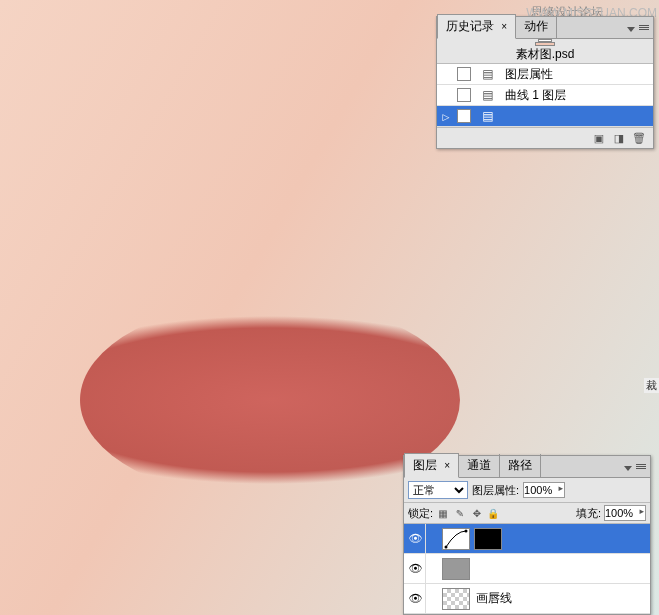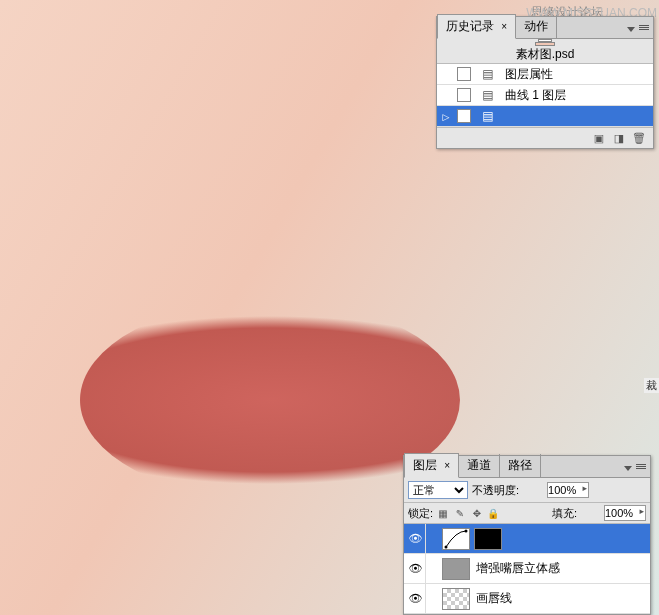--- a/index.html
+++ b/index.html
@@ -178,21 +178,20 @@
       font-size: 11px;
     }
     .opacity-input {
       width: 42px;
       height: 16px;
       font-size: 11px;
       border: 1px solid #999;
       text-align: right;
       padding-right: 12px;
       position: relative;
-      margin-left: 24px;
     }
     .opacity-wrap {
       position: relative;
       display: inline-block;
     }
     .opacity-wrap::after {
       content: "▸";
       position: absolute;
       right: 2px;
       top: 1px;
@@ -360,21 +359,21 @@
           <span></span>
           <span></span>
           <span></span>
         </div>
     </div>
   </div>
   <div class="layers-options">
     <select class="blend-select">
       <option>正常</option>
     </select>
-    <span class="opacity-label">不透明度:</span>
+    <span class="opacity-label">图层属性:</span>
     <span class="opacity-wrap">
       <input class="opacity-input" value="100%" style="">
     </span>
   </div>
   <div class="lock-row">
     <span>锁定:</span>
     <div class="lock-icon">▦</div>
     <div class="lock-icon">✎</div>
     <div class="lock-icon">✥</div>
     <div class="lock-icon">🔒</div>
@@ -393,21 +392,20 @@
             <circle cx="2" cy="18" r="1.5" fill="#000"></circle>
             <circle cx="22" cy="2" r="1.5" fill="#000"></circle>
           </svg>
       </div>
       <div class="layer-thumb mask-black"></div>
     </div>
     <div class="layer-item">
       <div class="layer-vis">👁</div>
       <div class="layer-link"></div>
       <div class="layer-thumb grey"></div>
-      <span class="layer-name">增强嘴唇立体感</span>
     </div>
     <div class="layer-item">
       <div class="layer-vis">👁</div>
       <div class="layer-link"></div>
       <div class="layer-thumb checker"></div>
       <span class="layer-name">画唇线</span>
     </div>
   </div>
 </div>
 

